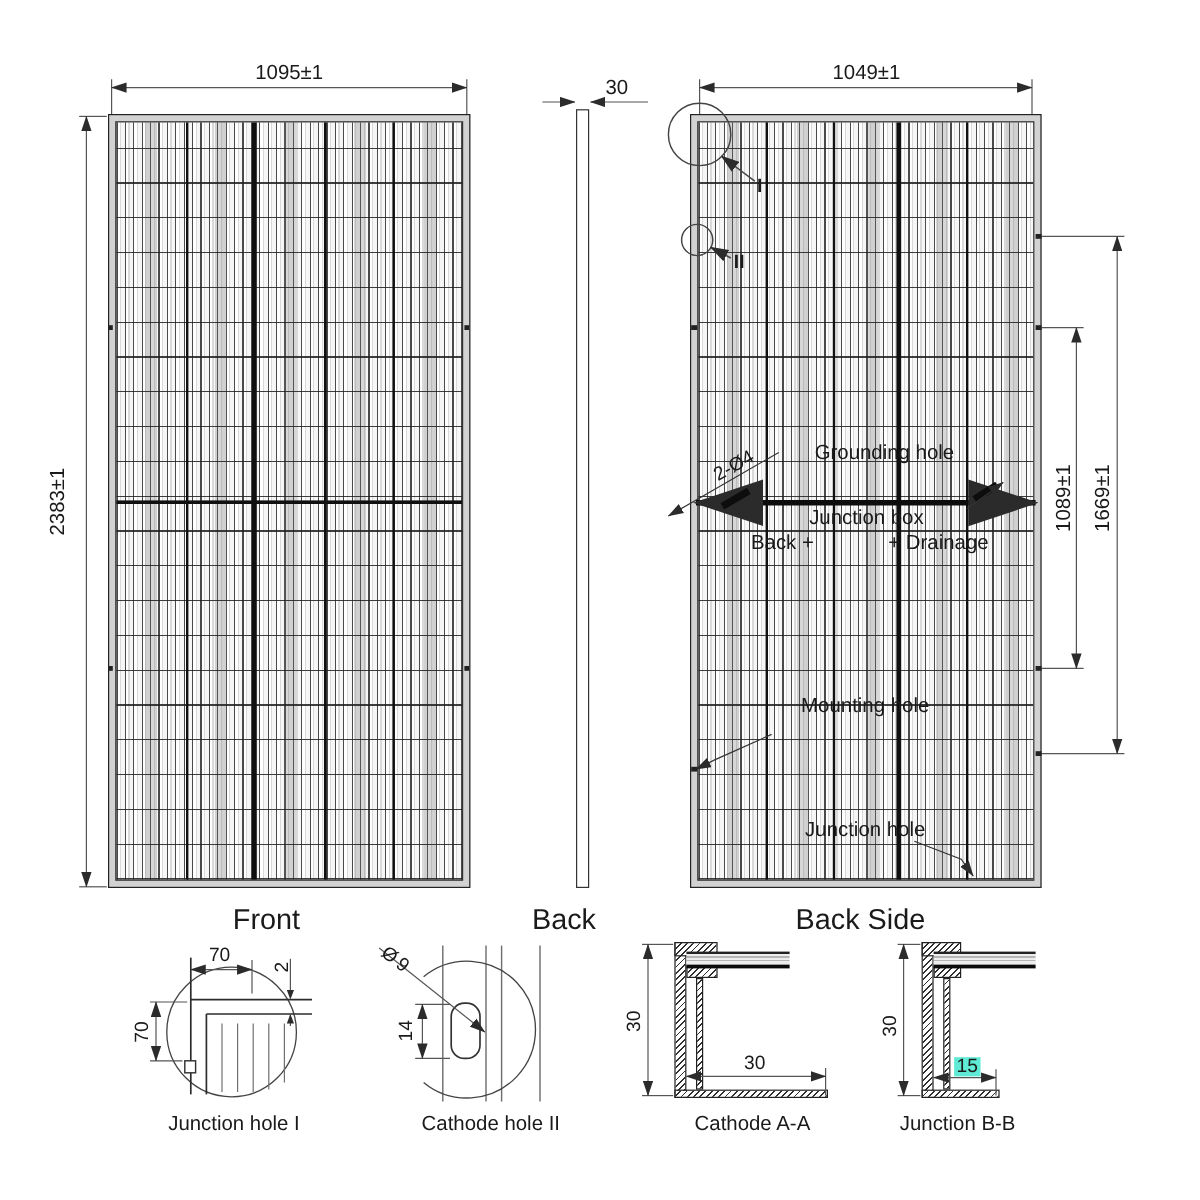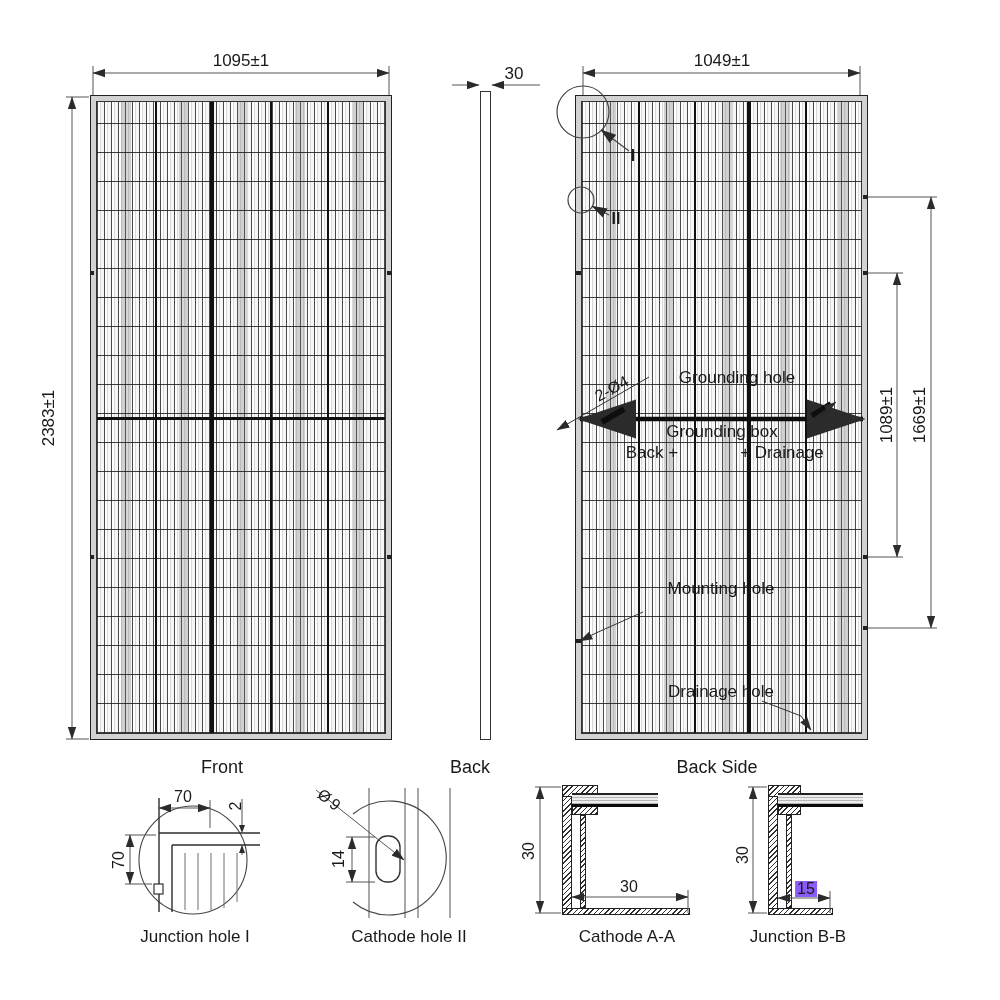--- a/index.html
+++ b/index.html
@@ -16,21 +16,21 @@
       repeating-linear-gradient(90deg, transparent 0px, transparent 24px, rgba(110,110,110,0.28) 24px, rgba(110,110,110,0.28) 34px, transparent 34px, transparent 58px),
       repeating-linear-gradient(90deg, #4a4a4a 0px, #4a4a4a 1px, #ffffff 1px, #ffffff 3px, #d9d9d9 3px, #d9d9d9 4px, #f6f6f6 4px, #f6f6f6 7px);
   }
   .vdiv{position:absolute;top:0;bottom:0;width:2px;background:#101010}
   .vdiv.thick{width:4px}
   .hmid{position:absolute;left:0;right:0;top:calc(50% - 1px);height:3px;background:#101010}
   .sideview{position:absolute;border:1.5px solid #333;background:#fff;box-sizing:border-box}
   
   .lbl{position:absolute;font-size:17px;line-height:1;white-space:nowrap;transform:translate(-50%,-50%);z-index:9}
   .sm{font-size:16px}
-  .cap{font-size:18px}
+  .cap{font-size:24px}
   .rot{transform:translate(-50%,-50%) rotate(-90deg)}
   .rot33{transform:translate(-50%,-50%) rotate(-29deg)}
   .rot38{transform:translate(-50%,-50%) rotate(38deg);letter-spacing:3px}
   .mark{font-weight:bold;font-size:16px}
   
   .sec{position:absolute}
   .hatch{position:absolute;box-sizing:border-box;border:1px solid #222;
     background:repeating-linear-gradient(135deg,#ffffff 0 2.6px,#2f2f2f 2.6px 3.7px)}
   .glass-bar{position:absolute;box-sizing:border-box;border-top:2px solid #222;border-bottom:3px solid #0a0a0a;
     background:repeating-linear-gradient(0deg,#b5b5b5 0 1px,#ededed 1px 3px)}
@@ -215,38 +215,38 @@
 <span class="lbl" style="left:514px;top:73px">30</span>
 <span class="lbl" style="left:722px;top:60px">1049±1</span>
 <span class="lbl rot" style="left:886px;top:415px">1089±1</span>
 <span class="lbl rot" style="left:919px;top:415px">1669±1</span>
 
 <span class="lbl mark" style="left:633px;top:156px">I</span>
 <span class="lbl mark" style="left:616px;top:219px">II</span>
 
 <span class="lbl rot33" style="left:612px;top:389px;font-size:16px">2-Ø4</span>
 <span class="lbl" style="left:737px;top:377px">Grounding hole</span>
-<span class="lbl" style="left:722px;top:431px">Grounding box</span>
+<span class="lbl" style="left:722px;top:431px">Junction box</span>
 <span class="lbl" style="left:652px;top:452px">Back +</span>
 <span class="lbl" style="left:782px;top:452px">+ Drainage</span>
 <span class="lbl" style="left:721px;top:588px">Mounting hole</span>
-<span class="lbl" style="left:721px;top:691px">Drainage hole</span>
+<span class="lbl" style="left:721px;top:691px">Junction hole</span>
 
 <span class="lbl cap" style="left:222px;top:767px">Front</span>
 <span class="lbl cap" style="left:470px;top:767px">Back</span>
 <span class="lbl cap" style="left:717px;top:767px">Back Side</span>
 
 <span class="lbl sm" style="left:183px;top:797px">70</span>
 <span class="lbl sm rot" style="left:119px;top:860px">70</span>
 <span class="lbl sm rot" style="left:236px;top:806px">2</span>
 <span class="lbl" style="left:195px;top:936px">Junction hole I</span>
 
 <span class="lbl sm rot38" style="left:330px;top:801px">Ø9</span>
 <span class="lbl sm rot" style="left:339px;top:859px">14</span>
 <span class="lbl" style="left:409px;top:936px">Cathode hole II</span>
 
 <span class="lbl sm rot" style="left:529px;top:851px">30</span>
 <span class="lbl sm" style="left:629px;top:887px;background:#fff;padding:0 2px">30</span>
 <span class="lbl" style="left:627px;top:936px">Cathode A-A</span>
 
 <span class="lbl sm rot" style="left:743px;top:855px">30</span>
-<span class="lbl sm" style="left:806px;top:889px;background:#8b5cf6;padding:0 2px">15</span>
+<span class="lbl sm" style="left:806px;top:889px;background:#5eead4;padding:0 2px">15</span>
 <span class="lbl" style="left:798px;top:936px">Junction B-B</span>
 
 </body></html>

